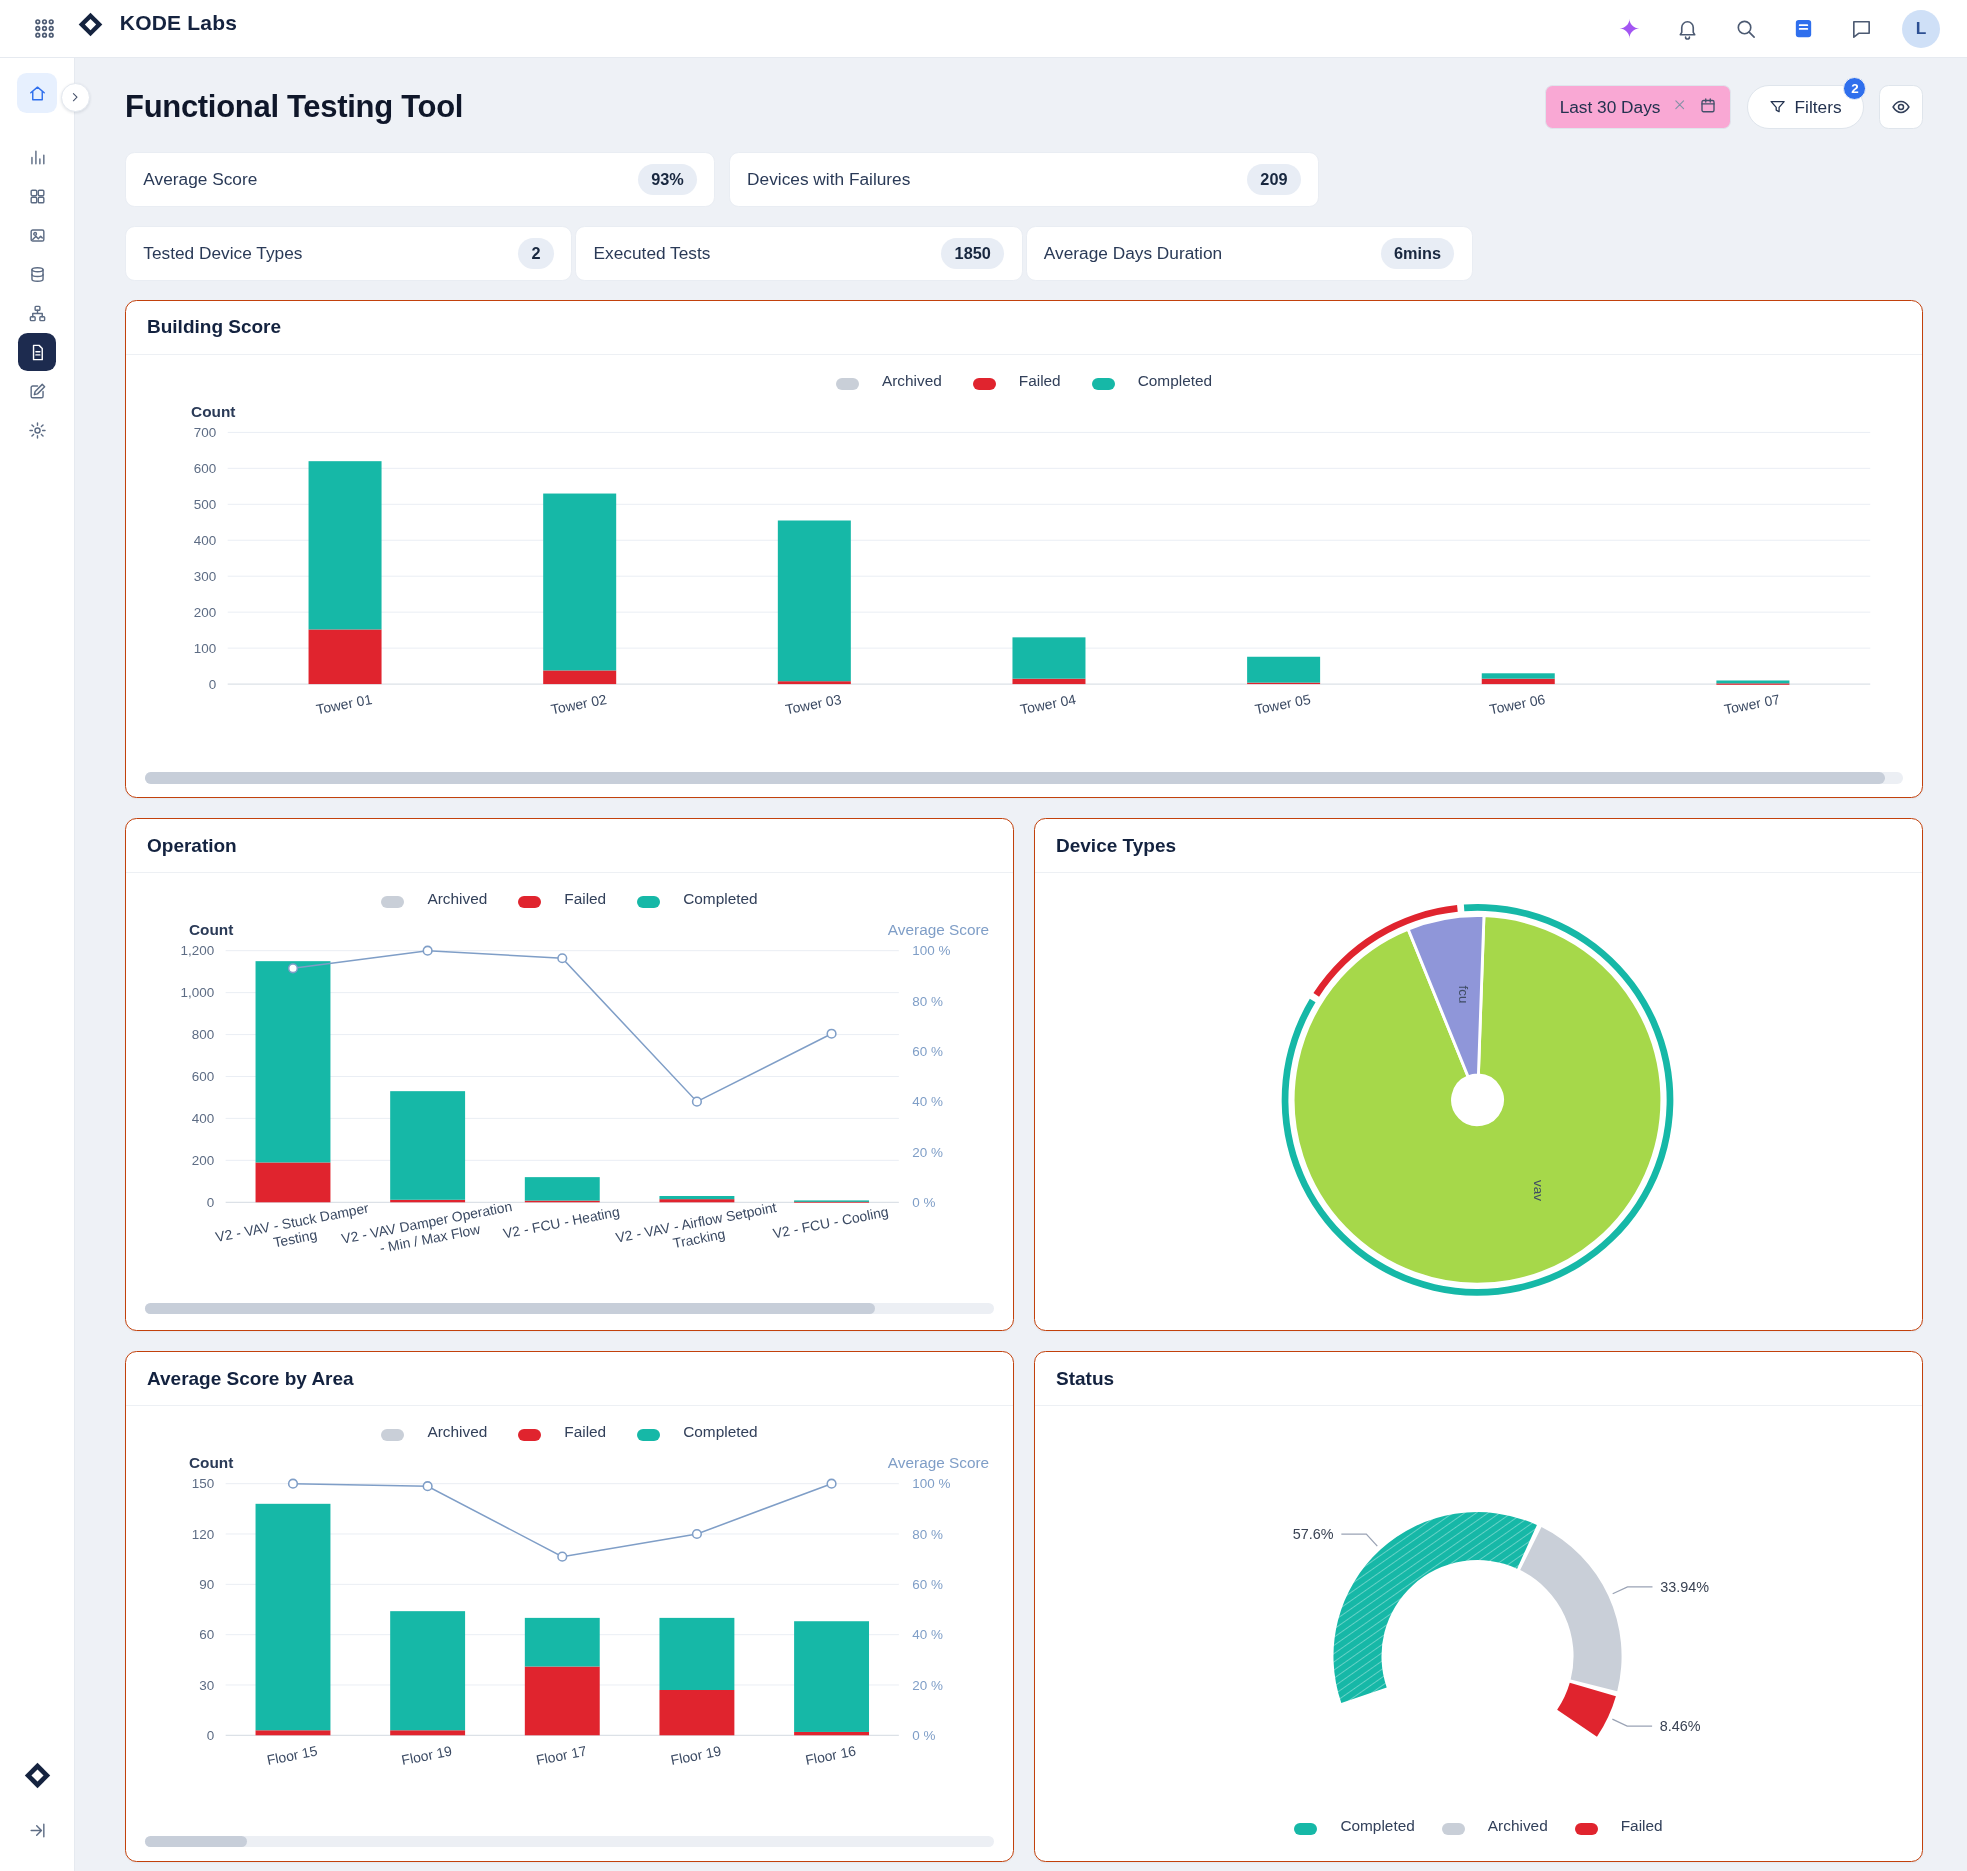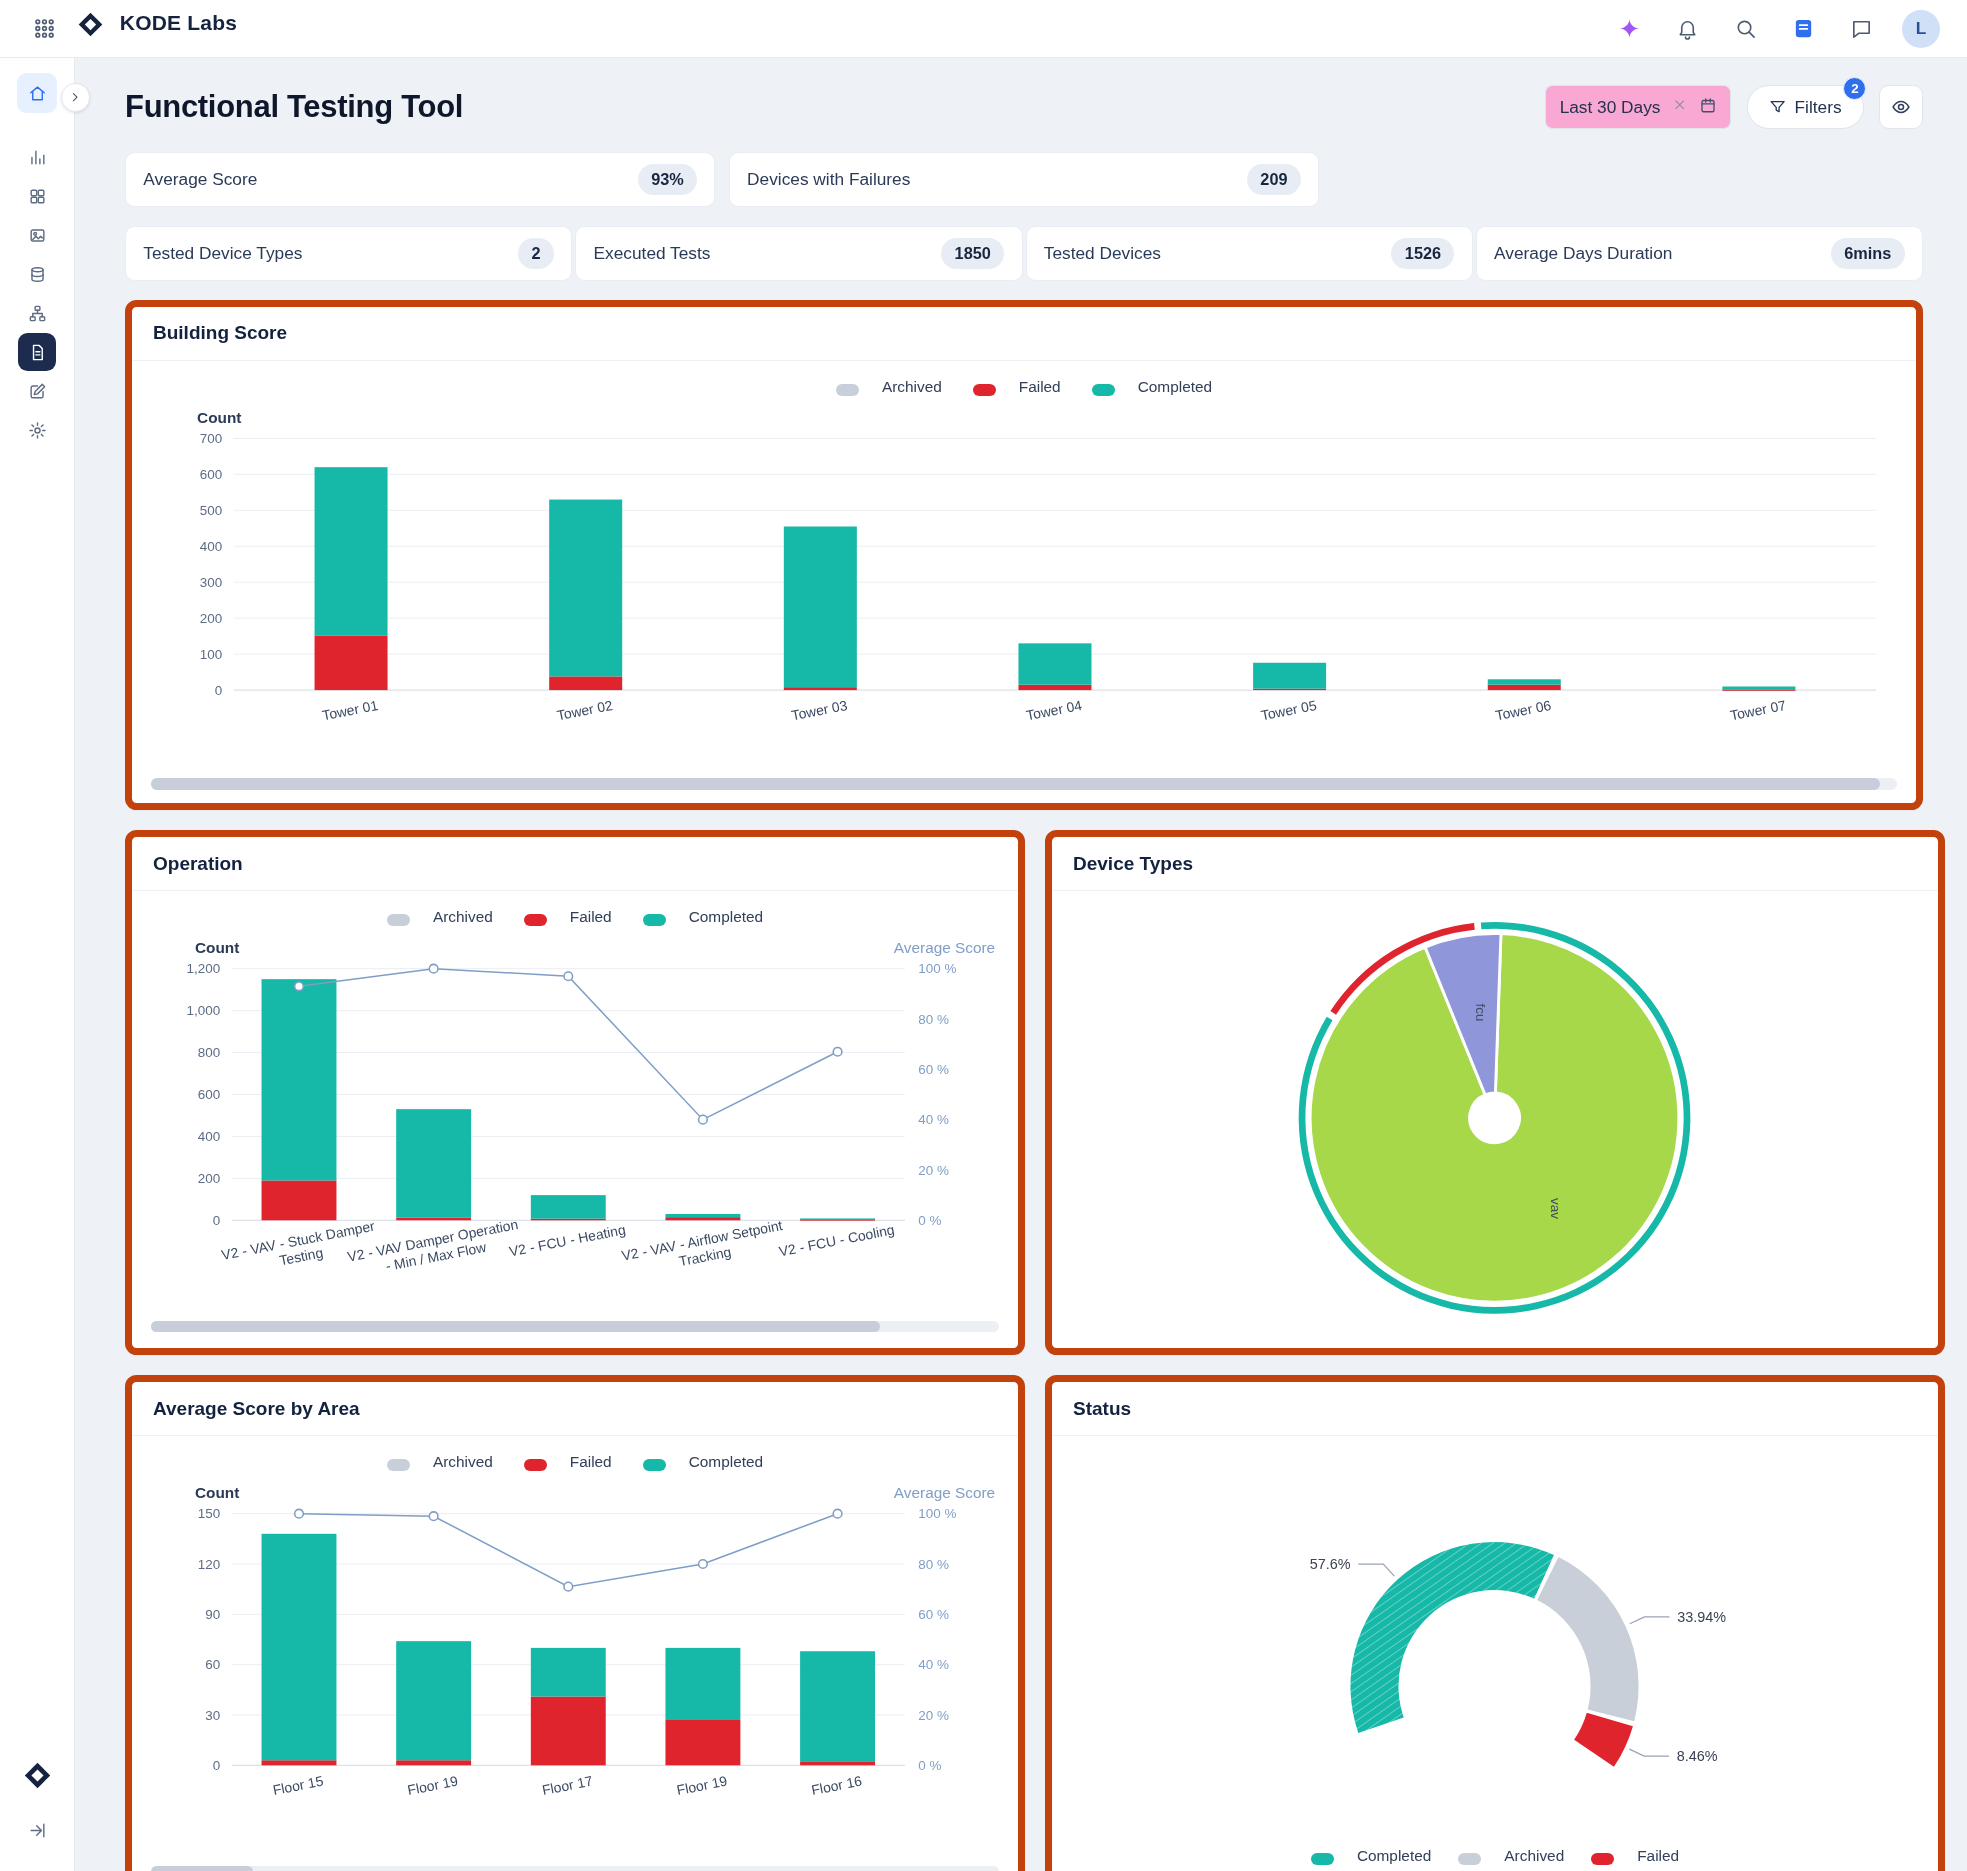--- a/index.html
+++ b/index.html
@@ -35,21 +35,21 @@
   .filters-btn{position:relative;height:44px;background:#fff;border:1px solid #dfe5ec;border-radius:22px;display:flex;align-items:center;gap:8.6px;padding:0 21px;font-size:17.3px;color:#23324f;cursor:pointer}
   .filters-badge{position:absolute;top:-8.6px;right:-3.8px;width:23px;height:23px;border-radius:50%;background:#2f6fed;color:#fff;font-size:13.4px;font-weight:700;display:flex;align-items:center;justify-content:center;border:1.9px solid #eef1f6}
   .eye-btn{width:44px;height:44px;background:#fff;border:1px solid #dfe5ec;border-radius:9.6px;display:flex;align-items:center;justify-content:center;color:#33405a;cursor:pointer}
 
   .kpi3{display:grid;grid-template-columns:repeat(3,1fr);gap:13.4px;margin-bottom:19px}
   .kpi4{display:grid;grid-template-columns:repeat(4,1fr);gap:3px;margin-bottom:19px}
   .kpi{background:#fff;border:1px solid #e9edf3;border-radius:9.6px;height:55px;display:flex;align-items:center;justify-content:space-between;padding:0 17.3px}
   .kpi-label{font-size:17.3px;color:#2a3a57}
   .kpi-pill{background:#e8edf5;border-radius:15.4px;padding:5.8px 13.4px;font-size:16.3px;font-weight:700;color:#18273f}
 
-  .card{background:#fff;border:7px solid #c2410c;border-radius:11.5px;box-shadow:0 1px 1.9px rgba(20,30,60,.04);margin-bottom:20px}
+  .card{background:#fff;border:1px solid #c2410c;border-radius:11.5px;box-shadow:0 1px 1.9px rgba(20,30,60,.04);margin-bottom:20px}
   .card-header{padding:15.4px 21px;border-bottom:1px solid #edf0f4}
   .card-header h2{font-size:19px;font-weight:700;color:#13223f}
   .card-body{padding:7.7px 19px 13.4px}
   .two-col{display:grid;grid-template-columns:1fr 1fr;gap:20px;margin-bottom:20px}
   .two-col .card{margin-bottom:0}
 
   .legend{display:flex;justify-content:center;align-items:center;gap:31px;padding:9.6px 0 3.8px;font-size:15.4px;color:#32405a}
   .legend-item{display:flex;align-items:flex-end;gap:23px;cursor:pointer}
   .sw{display:inline-block;width:23px;height:12.5px;border-radius:6.7px}
 
@@ -251,24 +251,20 @@
   </div>
 
   <div class="kpi4">
     <div class="kpi">
       <span class="kpi-label">Tested Device Types</span>
       <span class="kpi-pill">2</span>
     </div>
     <div class="kpi">
       <span class="kpi-label">Executed Tests</span>
       <span class="kpi-pill">1850</span>
-    </div>
-    <div class="kpi">
-      <span class="kpi-label">Tested Devices</span>
-      <span class="kpi-pill">1526</span>
     </div>
     <div class="kpi">
       <span class="kpi-label">Average Days Duration</span>
       <span class="kpi-pill">6mins</span>
     </div>
   </div>
 
   <section class="card">
     <div class="card-header">
         <h2>Building Score</h2>

